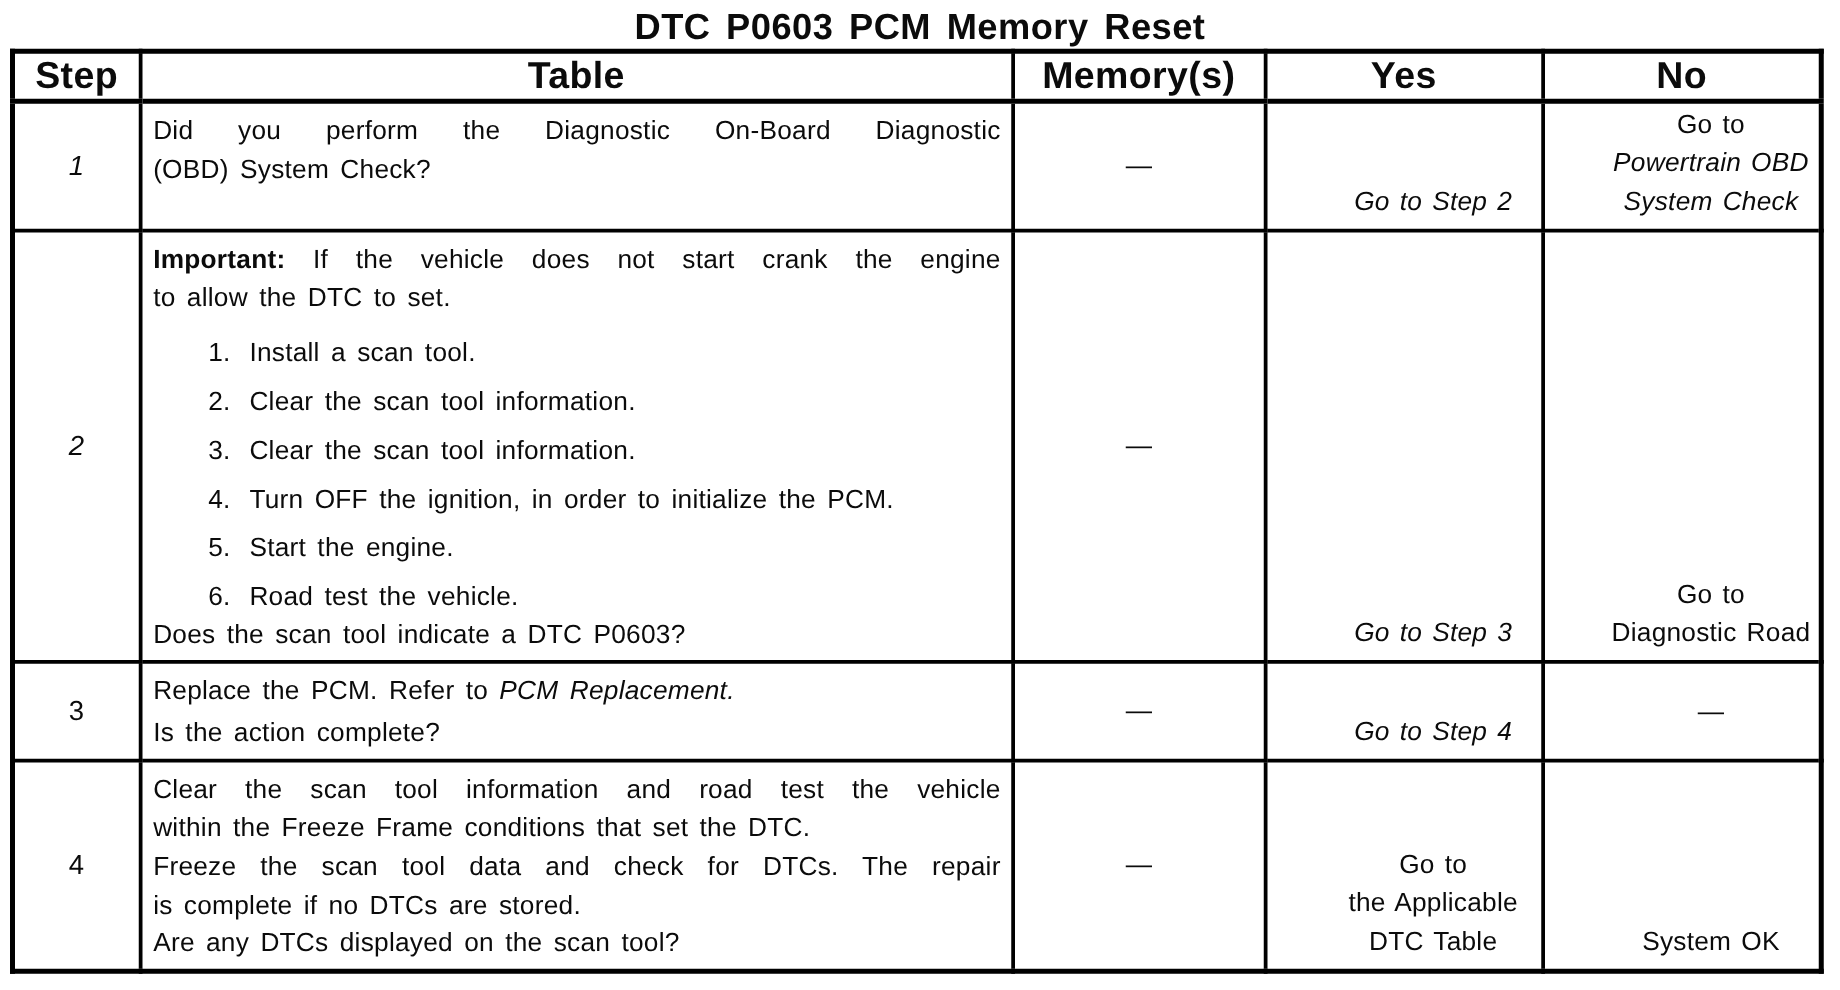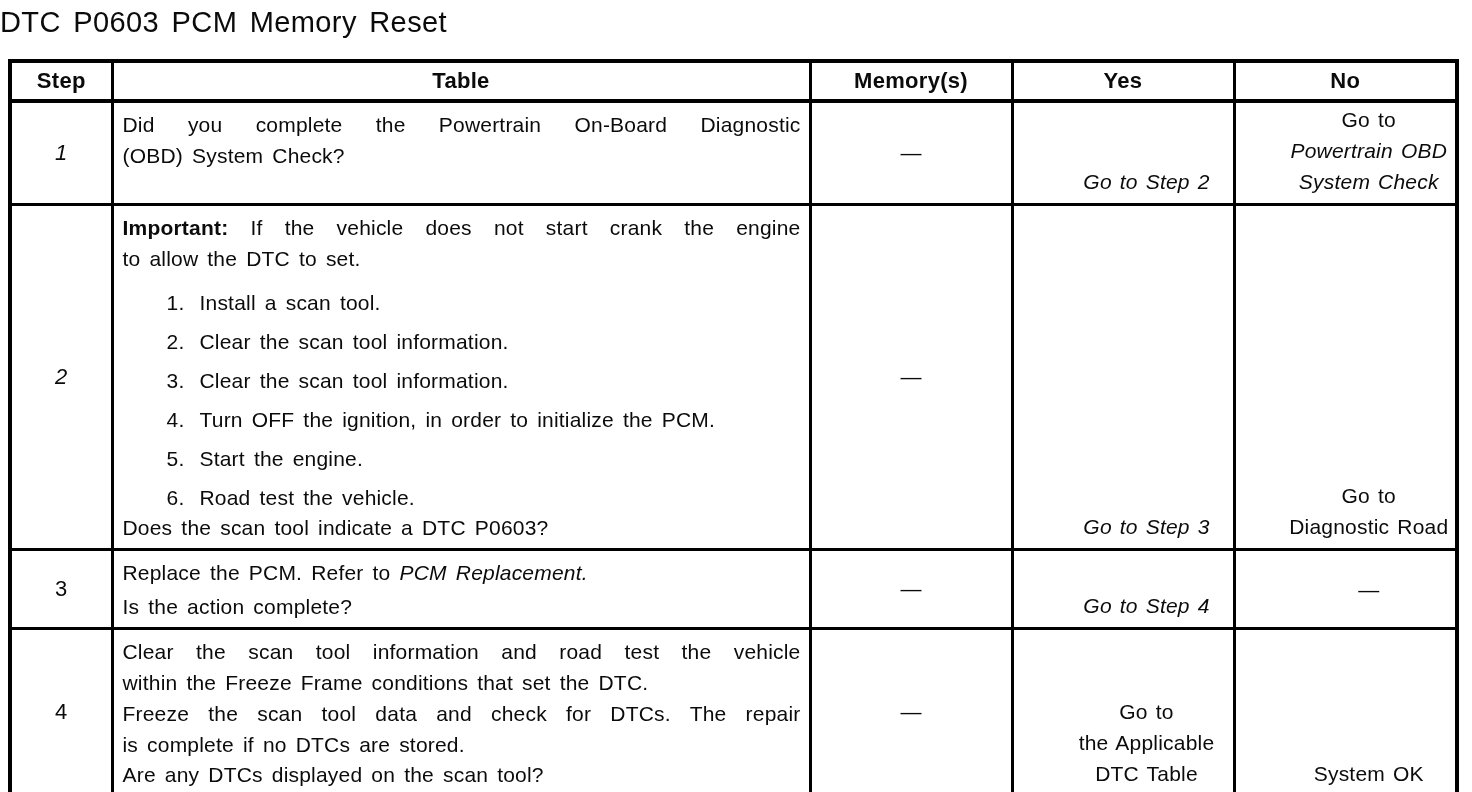--- a/index.html
+++ b/index.html
@@ -2,31 +2,31 @@
 <html><head>
 <meta charset="utf-8">
 <style>
   html,body{margin:0;padding:0;}
   body{
     width:1472px;height:792px;background:#ffffff;color:#0b0b0b;
     font-family:"Liberation Sans", sans-serif;
     -webkit-font-smoothing:antialiased;
   }
   .title{
-    text-align:left;font-weight:400;font-size:29px;line-height:34px;
-    padding-top:5px;margin-bottom:20px;letter-spacing:.4px;word-spacing:4px;
+    text-align:center;font-weight:700;font-size:29px;line-height:34px;
+    padding-top:5px;margin-bottom:0;letter-spacing:.4px;word-spacing:4px;
   }
   table.diag{
     border-collapse:collapse;table-layout:fixed;margin-left:8px;
     width:1447px;border:4px solid #000;
   }
   th,td{border:3px solid #000;overflow:hidden;}
   thead tr{height:40px;}
   th{
-    font-size:22px;font-weight:700;text-align:center;vertical-align:middle;
+    font-size:30px;font-weight:700;text-align:center;vertical-align:middle;
     border-bottom-width:4px;letter-spacing:.3px;
   }
   td.step-cell{
     text-align:center;vertical-align:middle;font-size:22px;letter-spacing:.3px;
   }
   td.step-cell.i{font-style:italic;}
   td.action-cell{
     vertical-align:top;padding:6px 8px 5px 9px;position:relative;font-size:21px;
   }
   .aline{line-height:31px;word-spacing:3px;letter-spacing:.2px;white-space:nowrap;}
@@ -70,21 +70,21 @@
       <th>Memory(s)</th>
       <th>Yes</th>
       <th>No</th>
     </tr>
   </thead>
   <tbody>
       <tr style="height: 100px;">
         <td class="step-cell i">1</td>
         <td class="action-cell">
           <div class="para">
-            <div class="aline fill"><span>Did you complete the Powertrain On-Board Diagnostic</span></div>
+            <div class="aline fill"><span>Did you perform the Diagnostic On-Board Diagnostic</span></div>
             <div class="aline"><span>(OBD) System Check?</span></div>
           </div>
         </td>
         <td class="value-cell">—</td>
         <td class="result-cell">
           <div class="rline i">Go to Step 2</div>
         </td>
         <td class="result-cell">
           <div class="rline">Go to</div>
           <div class="rline i">Powertrain OBD</div>

